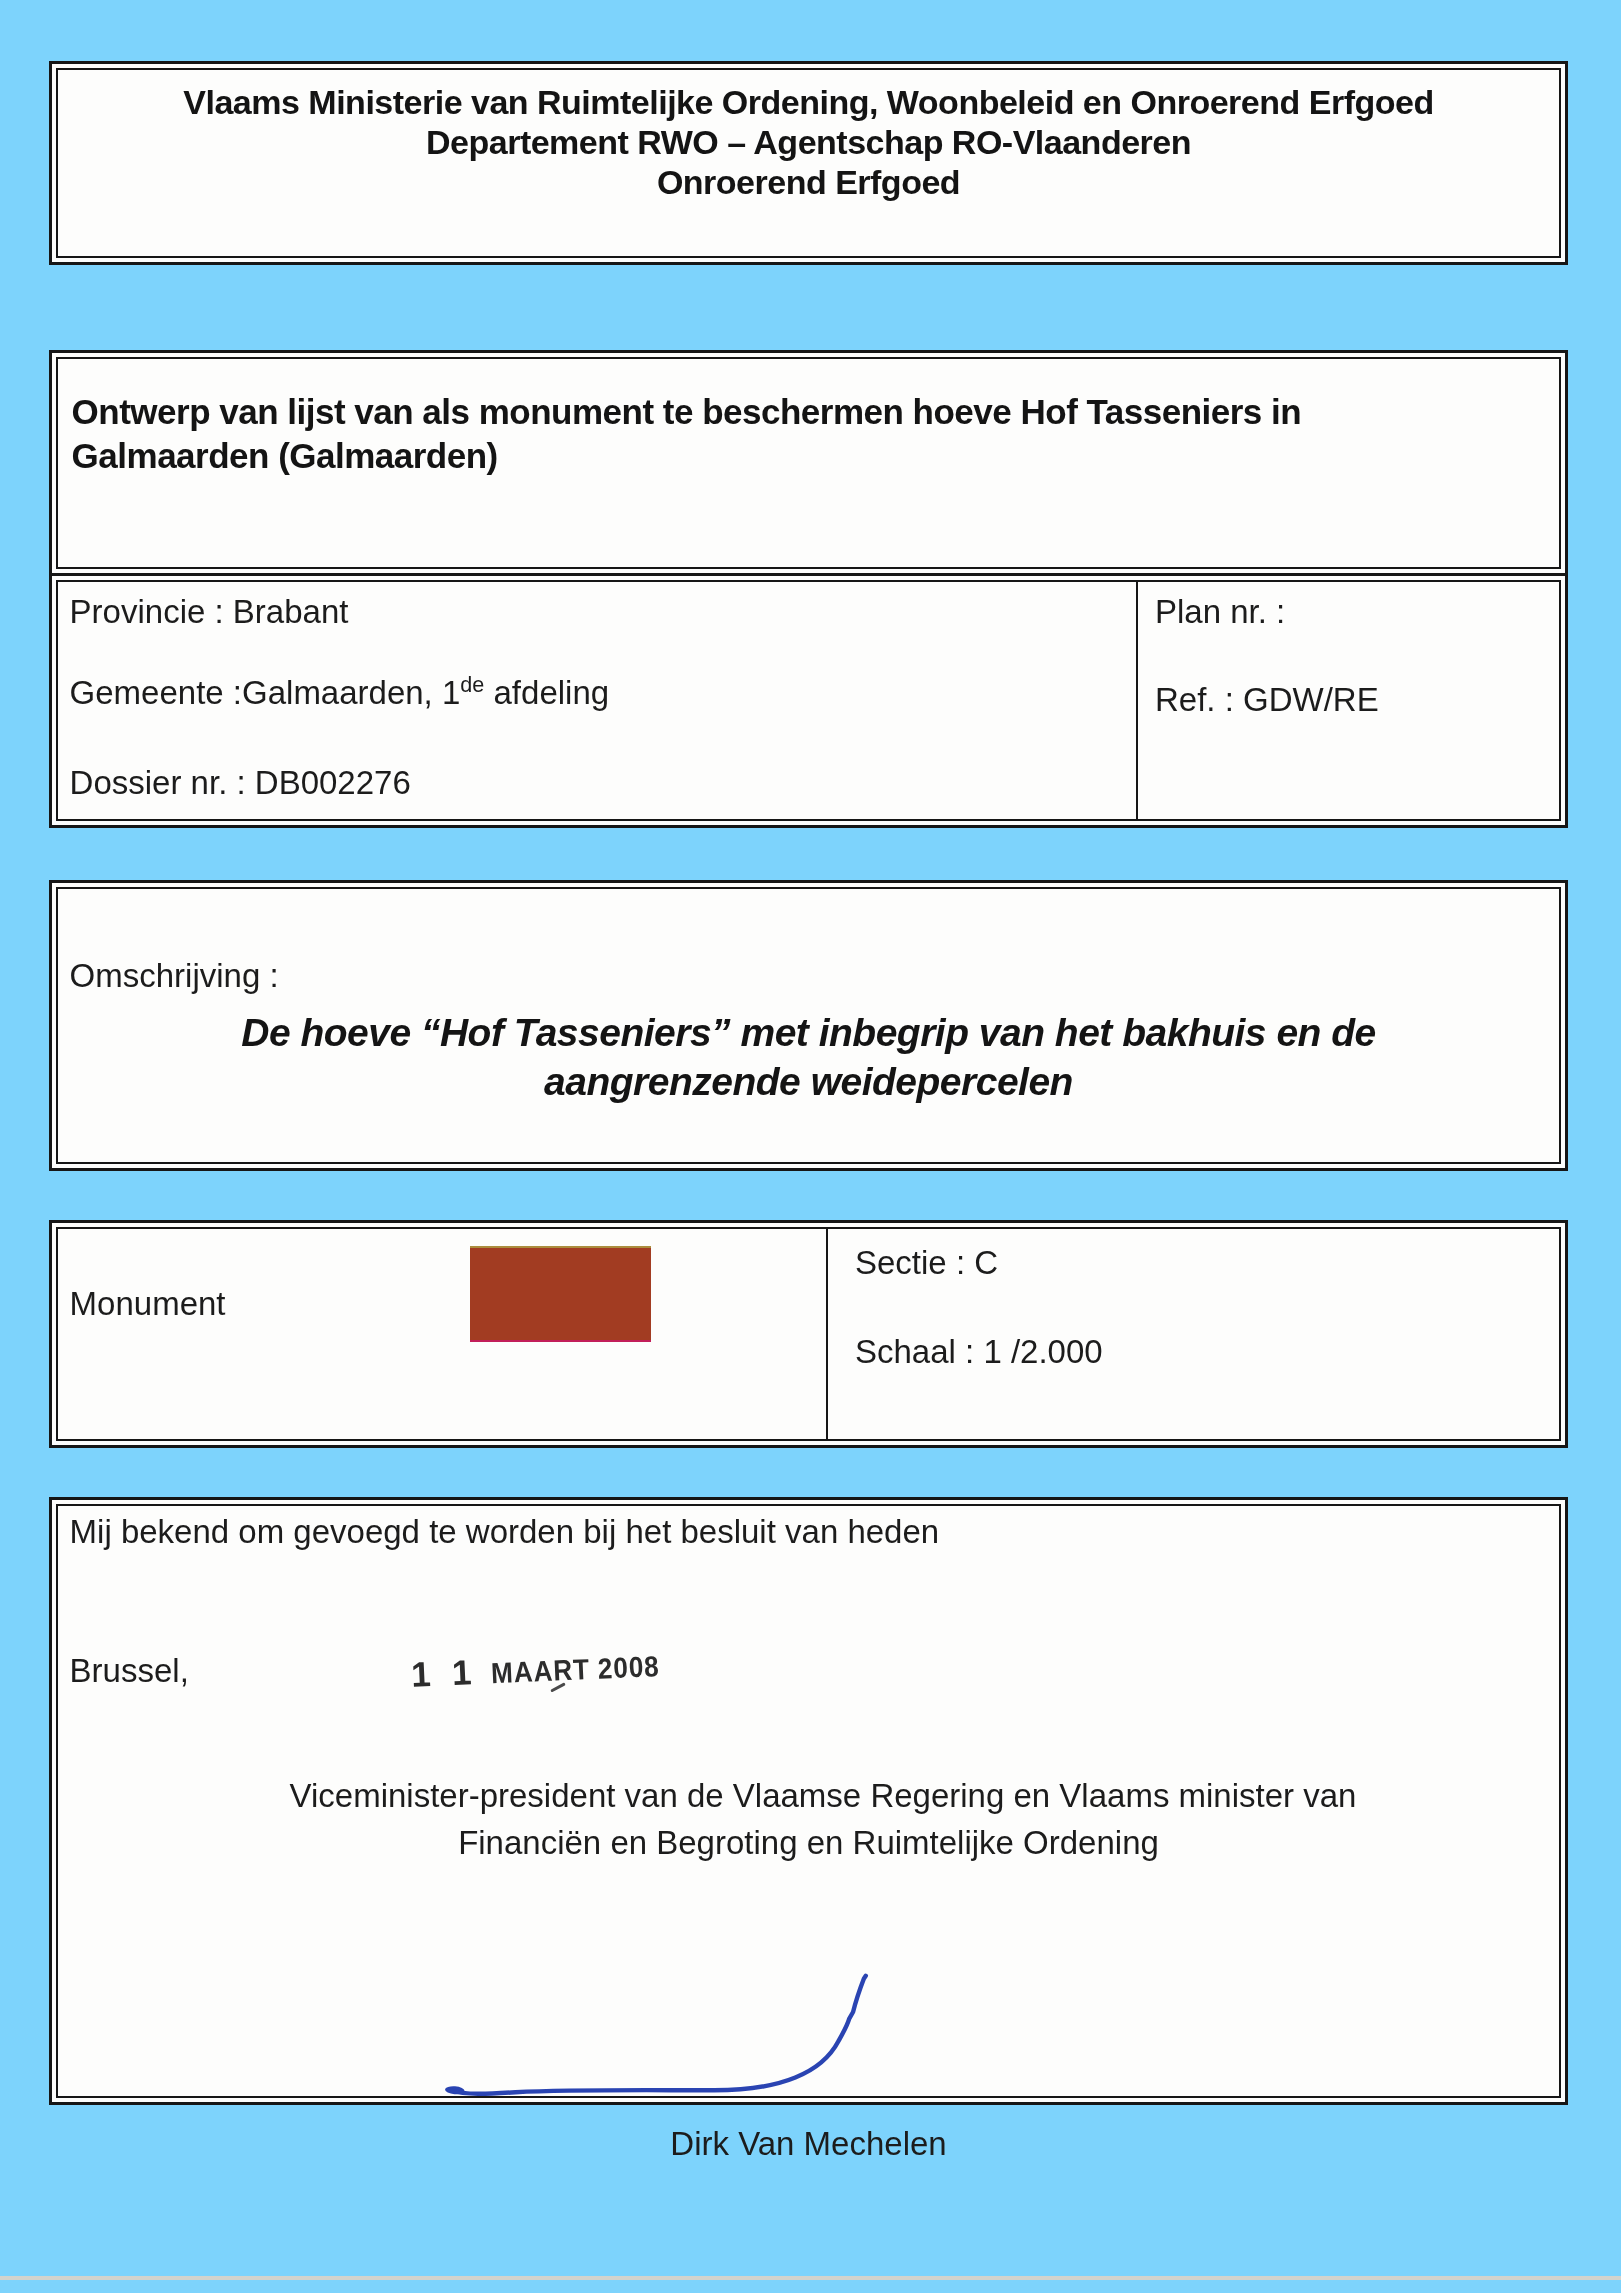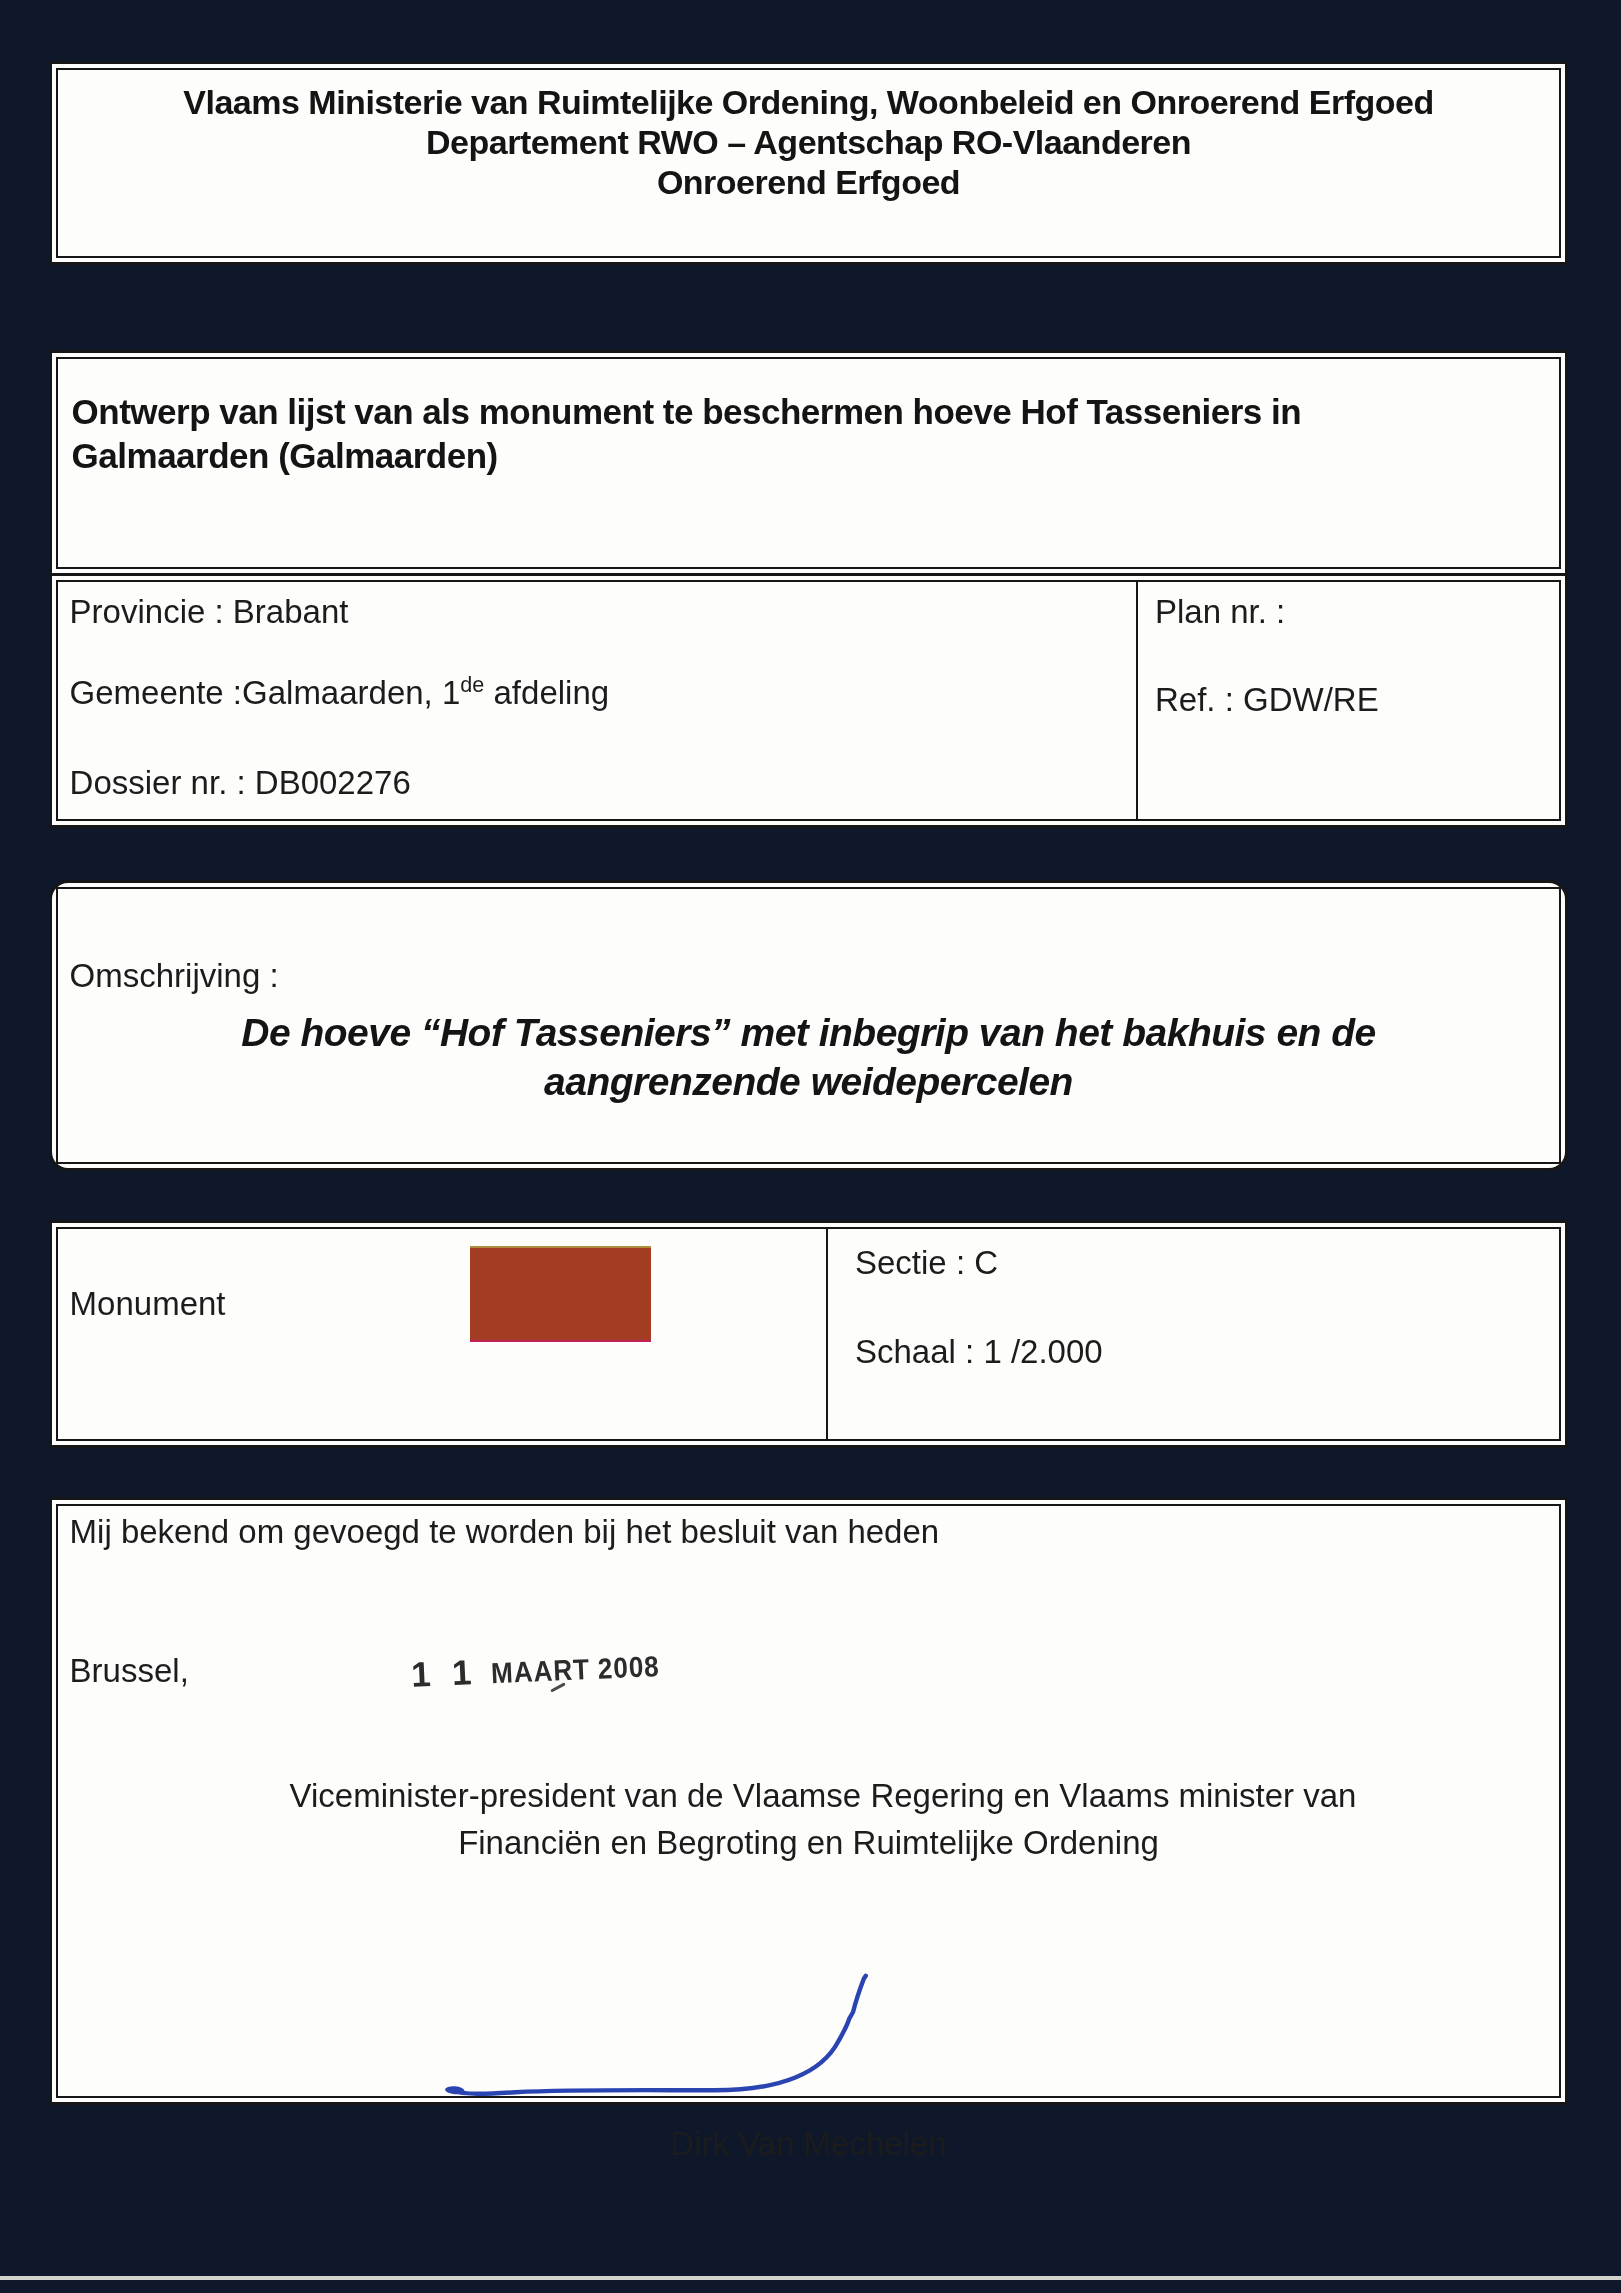--- a/index.html
+++ b/index.html
@@ -3,21 +3,21 @@
 <meta charset="utf-8">
 <style>
   html,body { margin:0; padding:0; }
   body {
     width:1621px; height:2294px;
     background:#ffffff;
     font-family:"Liberation Sans","DejaVu Sans",sans-serif;
   }
   .page {
     position:relative; width:1621px; height:2294px;
-    background:#0f172a; color:#1c1c1c; overflow:hidden;
+    background:#7dd3fc; color:#1c1c1c; overflow:hidden;
   }
   
   .box {
     position:absolute; left:49px; width:1519px;
     border:3.9px solid #161616; background:#fdfdfc;
     box-sizing:border-box;
   }
   .inner {
     position:absolute; top:3.9px; left:3.9px; right:3.9px; bottom:3.9px;
     border:2px solid #161616; pointer-events:none;
@@ -100,21 +100,21 @@
   <div class="box" style="top:573px; height:255px;">
     <div class="inner"></div>
     <div class="txt detail" style="left:17.6px; top:15.7px;">Provincie : Brabant</div>
     <div class="txt detail" style="left:17.6px; top:97px;"><span>Gemeente :Galmaarden, 1</span><sup class="deg">de</sup><span> afdeling</span></div>
     <div class="txt detail" style="left:17.6px; top:187px;">Dossier nr. : DB002276</div>
     <div class="vdivider" style="left:1084px;"></div>
     <div class="txt detail" style="left:1103px; top:15.7px;">Plan nr. :</div>
     <div class="txt detail" style="left:1103px; top:104px;">Ref. : GDW/RE</div>
   </div>
 
-  <div class="box" style="top:880px; height:291px;border-radius:19px;">
+  <div class="box" style="top:880px; height:291px;">
     <div class="inner"></div>
     <div class="txt desc-label">Omschrijving :</div>
     <div class="desc-bold">
       <div>De hoeve “Hof Tasseniers” met inbegrip van het bakhuis en de</div>
       <div>aangrenzende weidepercelen</div>
     </div>
   </div>
 
   <div class="box" style="top:1220px; height:228px;">
     <div class="inner"></div>

